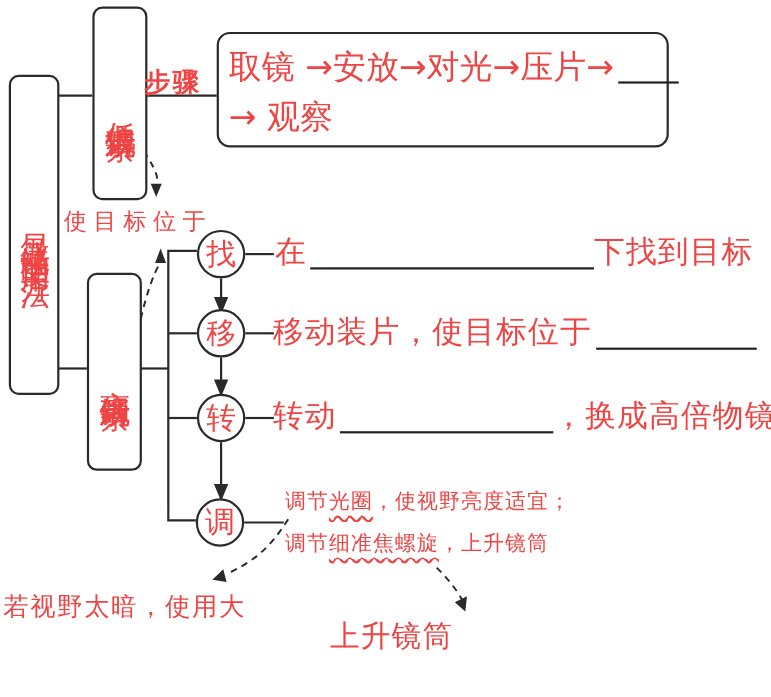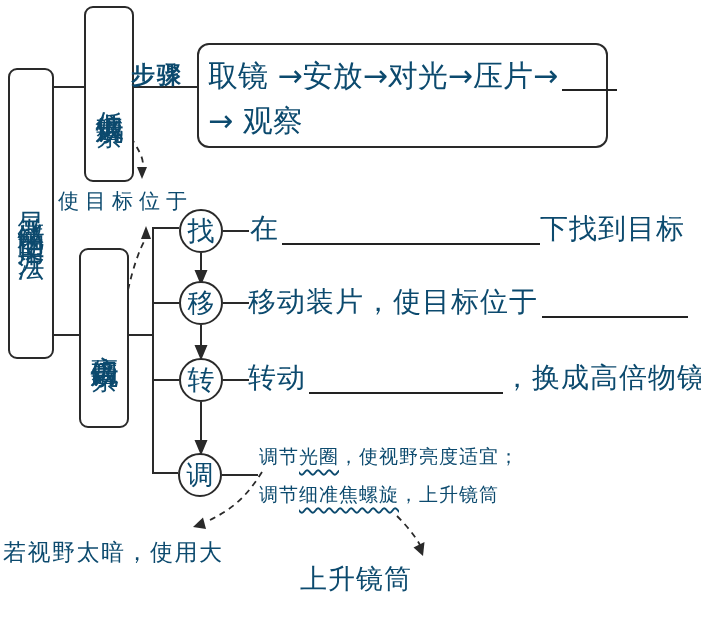--- a/index.html
+++ b/index.html
@@ -1,30 +1,30 @@
 <!DOCTYPE html>
 <html><head>
 <meta charset="utf-8">
 <style>
   html,body{margin:0;padding:0;background:#fff;}
   .canvas{
     position:relative;width:701px;height:634px;background:#fff;overflow:hidden;
-    font-family:"DejaVu Sans",sans-serif;color:#0c4a6e;
+    font-family:"DejaVu Sans",sans-serif;color:#ef4444;
   }
   .wires{position:absolute;left:0;top:0;width:701px;height:634px;}
   .vbox{
     position:absolute;border:2px solid #2a2a2a;border-radius:9px;background:#fff;
     display:flex;align-items:center;justify-content:center;
     writing-mode:vertical-rl;text-orientation:upright;
   }
   .root-box{left:8px;top:68px;width:42px;height:287px;font-size:27px;letter-spacing:6px;}
   .low-box{left:84px;top:6px;width:46px;height:172px;font-size:28px;letter-spacing:2px;}
   .high-box{left:79px;top:248px;width:46px;height:176px;font-size:28px;letter-spacing:2px;}
   .steps-box{
-    position:absolute;left:197px;top:43px;width:411px;height:105px;
+    position:absolute;left:197px;top:29px;width:411px;height:105px;
     border:2px solid #2a2a2a;border-radius:12px;background:#fff;
     padding:8px 0 0 9px;box-sizing:border-box;font-size:30px;line-height:45px;white-space:nowrap;
   }
   .label{position:absolute;white-space:nowrap;}
   .edge-label{left:131px;top:59px;font-size:24px;font-weight:bold;letter-spacing:2px;}
   .relation-label{left:58px;top:187px;font-size:21px;letter-spacing:6px;}
   .circle{
     position:absolute;width:44px;height:44px;border:2px solid #2a2a2a;border-radius:50%;
     background:#fff;display:flex;align-items:center;justify-content:center;
     font-size:27px;box-sizing:border-box;

